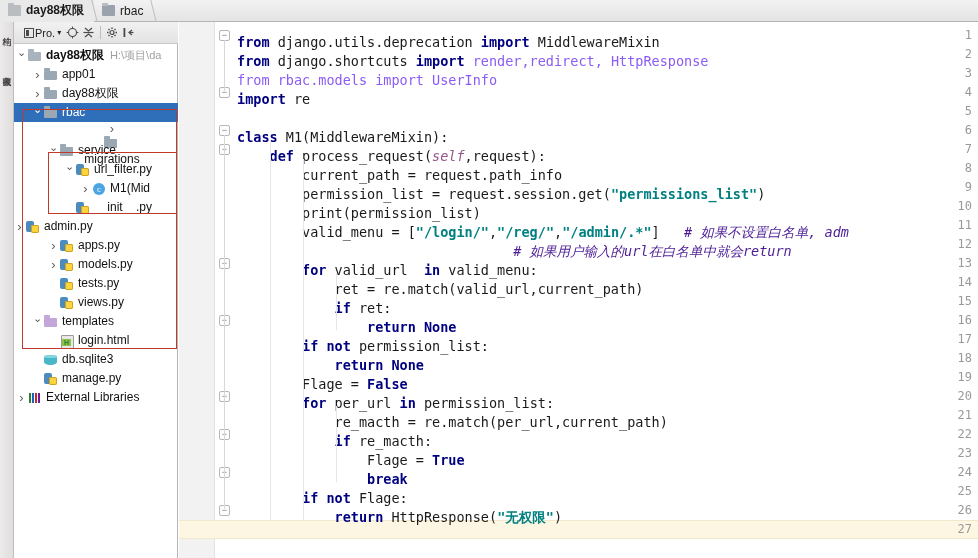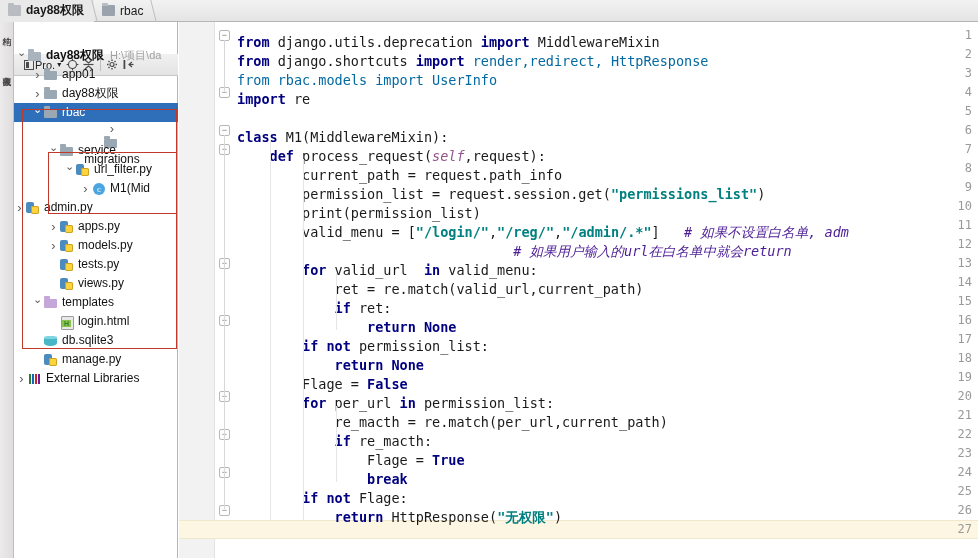--- a/index.html
+++ b/index.html
@@ -77,21 +77,20 @@
     background: #ffffff;
     border-right: 1px solid #b5b5b5;
   }
   .panel-toolbar {
     position: absolute; left: 0; top: 0;
     width: 164px; height: 22px;
     background: linear-gradient(#f1f1f1, #e3e3e3);
     border-bottom: 1px solid #c8c8c8;
     display: flex; align-items: center; gap: 3px;
     padding-left: 6px;
-    margin-top: 32px;
   }
   .tb-item {
     display: flex; align-items: center;
     font-size: 11px; color: #222;
     height: 18px; padding: 0 2px;
   }
   .tb-ico {
     width: 13px; height: 13px;
     display: inline-flex; align-items: center; justify-content: center;
     color: #4a4a4a;
@@ -266,21 +265,21 @@
     position: absolute; left: 0;
     width: 799px; height: 19px;
     background: #fdf6e3;
     border-top: 1px solid #f0e7cd;
     border-bottom: 1px solid #f0e7cd;
   }
   .kw   { color: #000080; font-weight: bold; }
   .plain{ color: #1a1a1a; }
   .str  { color: #008080; font-weight: bold; }
   .cmt  { color: #4c1d95; font-style: italic; }
-  .dim  { color: #0369a1; }
+  .dim  { color: #8b5cf6; }
   .self { color: #94558d; font-style: italic; }
   .fold {
     position: absolute; left: 40px;
     width: 11px; height: 11px;
     border: 1px solid #b8b8b8;
     background: #fdfdfd;
     border-radius: 2px;
     font-size: 9px; line-height: 9px;
     text-align: center; color: #7a7a7a;
   }
@@ -403,20 +402,25 @@
         <div class="row" style="padding-left: 50px;">
           <span class="arrow down"></span>
           <span class="ico py"></span>
           <span class="label">url_filter.py</span>
         </div>
         <div class="row" style="padding-left: 66px;">
           <span class="arrow right"></span>
           <span class="ico cls"></span>
           <span class="label">M1(Mid</span>
         </div>
+        <div class="row" style="padding-left: 50px;">
+          <span class="arrow"></span>
+          <span class="ico py"></span>
+          <span class="label">__init__.py</span>
+        </div>
         <div class="row" style="">
           <span class="arrow right"></span>
           <span class="ico py"></span>
           <span class="label">admin.py</span>
         </div>
         <div class="row" style="padding-left: 34px;">
           <span class="arrow right"></span>
           <span class="ico py"></span>
           <span class="label">apps.py</span>
         </div>

